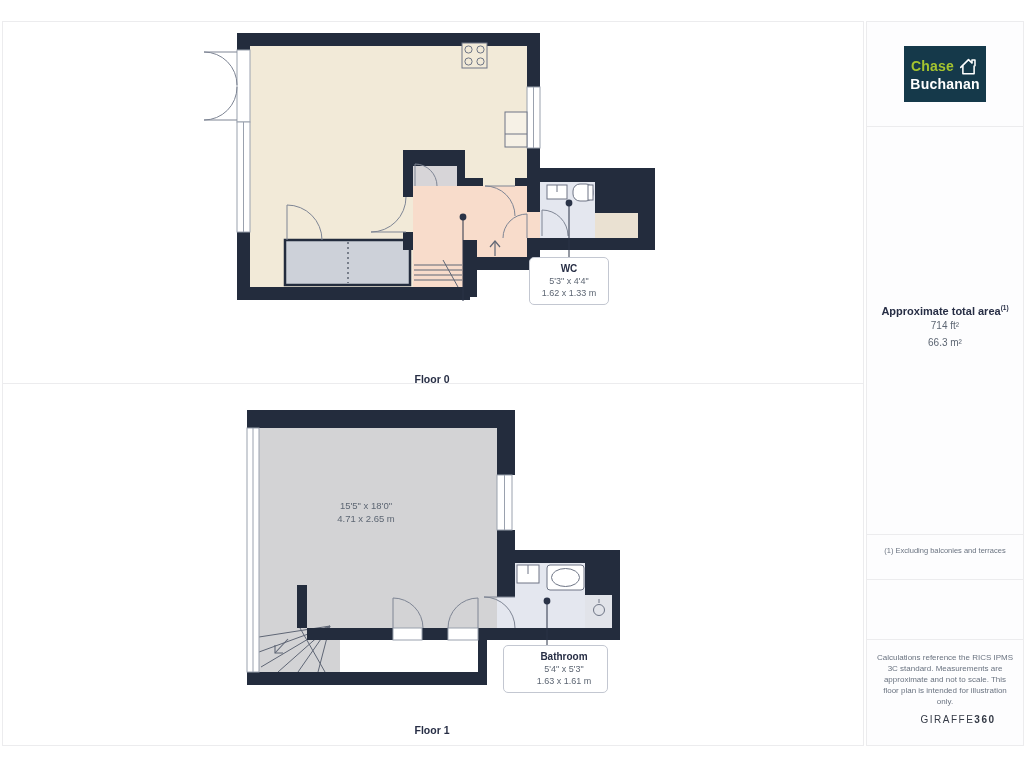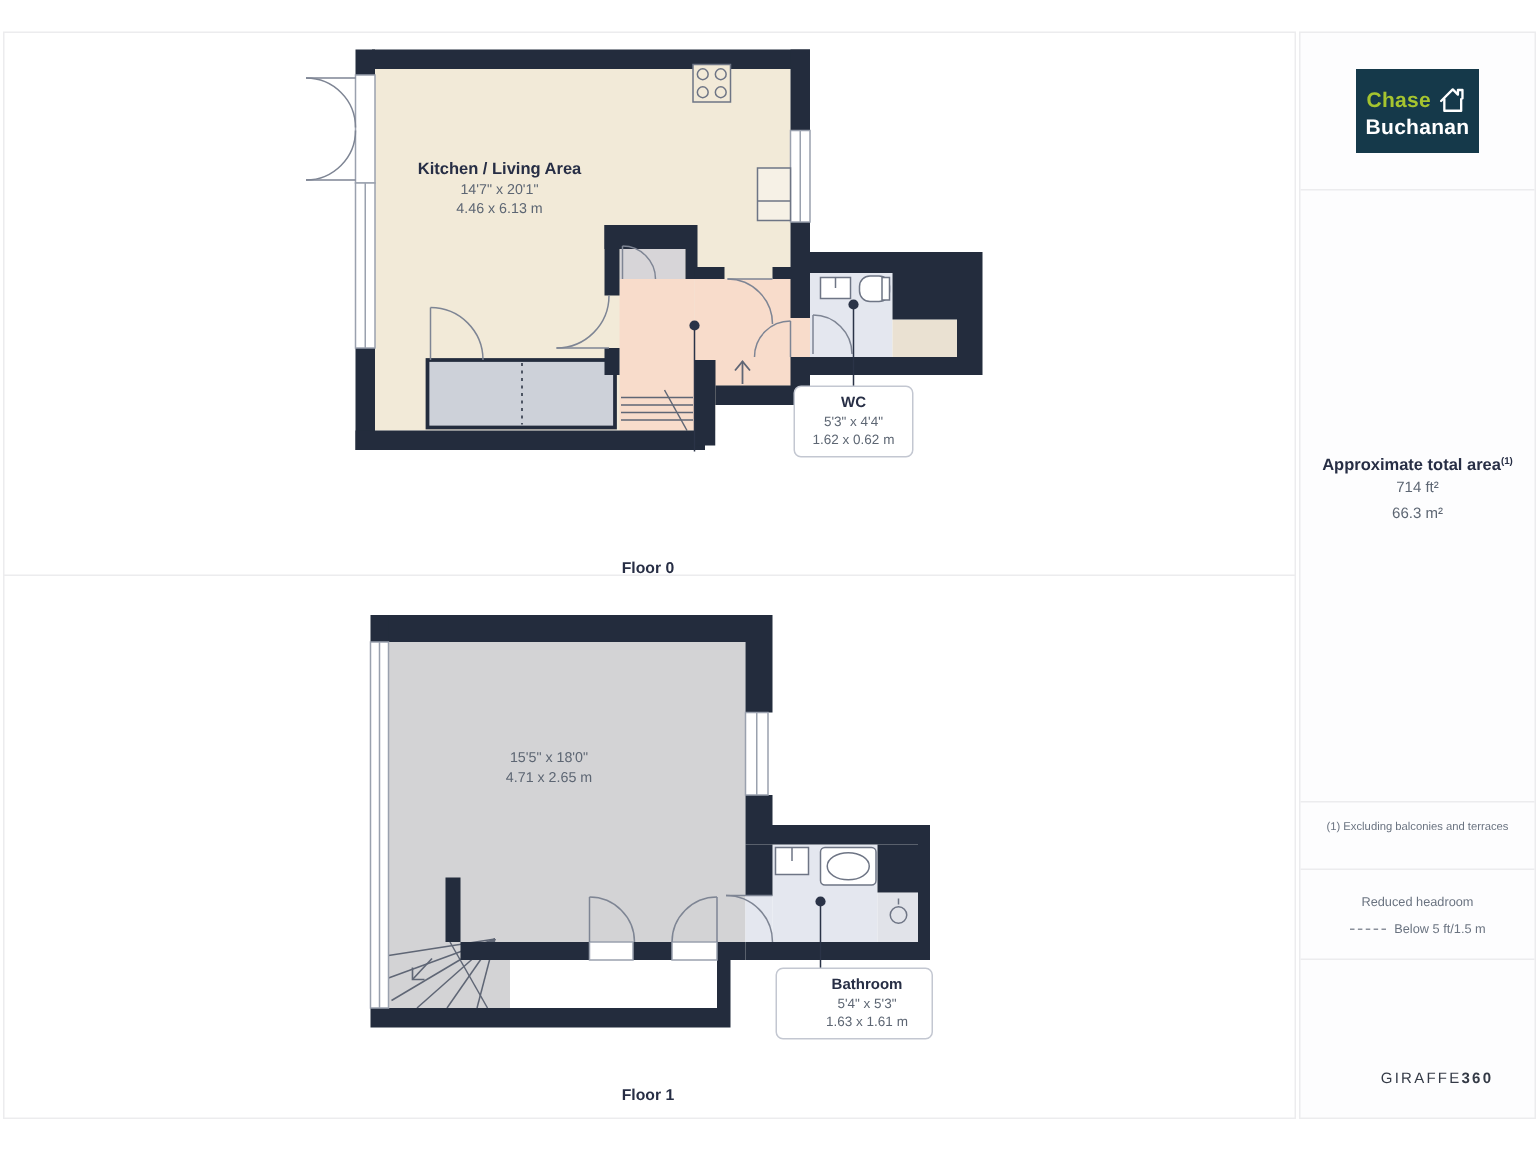--- a/index.html
+++ b/index.html
@@ -159,31 +159,26 @@
     </g>
 
     <g>
       <line x1="263" y1="189" x2="263" y2="273" stroke="#2a3347" stroke-width="1"></line>
       <circle cx="263" cy="189" r="3.4" fill="#2a3347"></circle>
       <line x1="369" y1="175" x2="369" y2="230" stroke="#2a3347" stroke-width="1"></line>
       <circle cx="369" cy="175" r="3.4" fill="#2a3347"></circle>
     </g>
   </svg>
 
-  <div class="room-label" style="left:253px;top:106px;width:160px;">
-    <div class="rname">Kitchen / Living Area</div>
-    <div class="rdim">14'7" x 20'1"</div>
-    <div class="rdim">4.46 x 6.13 m</div>
-  </div>
 
 
   <div class="room-box" style="left:529px;top:257px;width:72px;">
     <div class="rname">WC</div>
     <div class="rdim">5'3" x 4'4"</div>
-    <div class="rdim">1.62 x 0.62 m</div>
+    <div class="rdim">1.62 x 1.33 m</div>
   </div>
 
   <div class="floor-caption" style="left:382px;top:373px;">Floor 0</div>
 
   <svg class="plan-svg" style="left:230px;top:405px;" width="400" height="300" viewBox="0 0 400 300">
 
     <g>
       <rect x="29" y="23" width="238" height="200" fill="#d3d3d5"></rect>
       <rect x="29" y="223" width="81" height="44" fill="#d3d3d5"></rect>
       <rect x="285" y="158" width="70" height="65" fill="#e4e7ef"></rect>
@@ -262,21 +257,21 @@
       <line x1="317" y1="196" x2="317" y2="241" stroke="#2a3347" stroke-width="1"></line>
       <circle cx="317" cy="196" r="3.4" fill="#2a3347"></circle>
     </g>
   </svg>
 
   <div class="room-label" style="left:296px;top:499px;width:140px;">
     <div class="rdim">15'5" x 18'0"</div>
     <div class="rdim">4.71 x 2.65 m</div>
   </div>
 
-  <div class="room-box" style="left:517px;top:645px;width:80px;padding-left:20px;">
+  <div class="room-box" style="left:503px;top:645px;width:80px;padding-left:20px;">
     <div class="rname">Bathroom</div>
     <div class="rdim">5'4" x 5'3"</div>
     <div class="rdim">1.63 x 1.61 m</div>
   </div>
 
   <div class="floor-caption" style="left:382px;top:724px;">Floor 1</div>
 
   <div class="sidebar">
 
     <div class="logo">
@@ -302,28 +297,23 @@
       <div class="area-val">714 ft²</div>
       <div class="area-val">66.3 m²</div>
     </div>
 
     <div class="sb-divider" style="top:512px;"></div>
 
     <div class="sb-note">(1) Excluding balconies and terraces</div>
 
     <div class="sb-divider" style="top:557px;"></div>
 
-    <div class="headroom">
-      <div>Reduced headroom</div>
-      <div class="legend-row">
-        <span class="dash"></span><span>Below 5 ft/1.5 m</span>
-      </div>
-    </div>
 
     <div class="sb-divider" style="top:617px;"></div>
 
+    <div class="disclaimer">Calculations reference the RICS IPMS 3C standard. Measurements are approximate and not to scale. This floor plan is intended for illustration only.</div>
 
     <div class="brand">
       <span class="b1">GIRAFFE</span><span class="b2">360</span>
     </div>
 
   </div>
 </div>
 
 </body></html>

